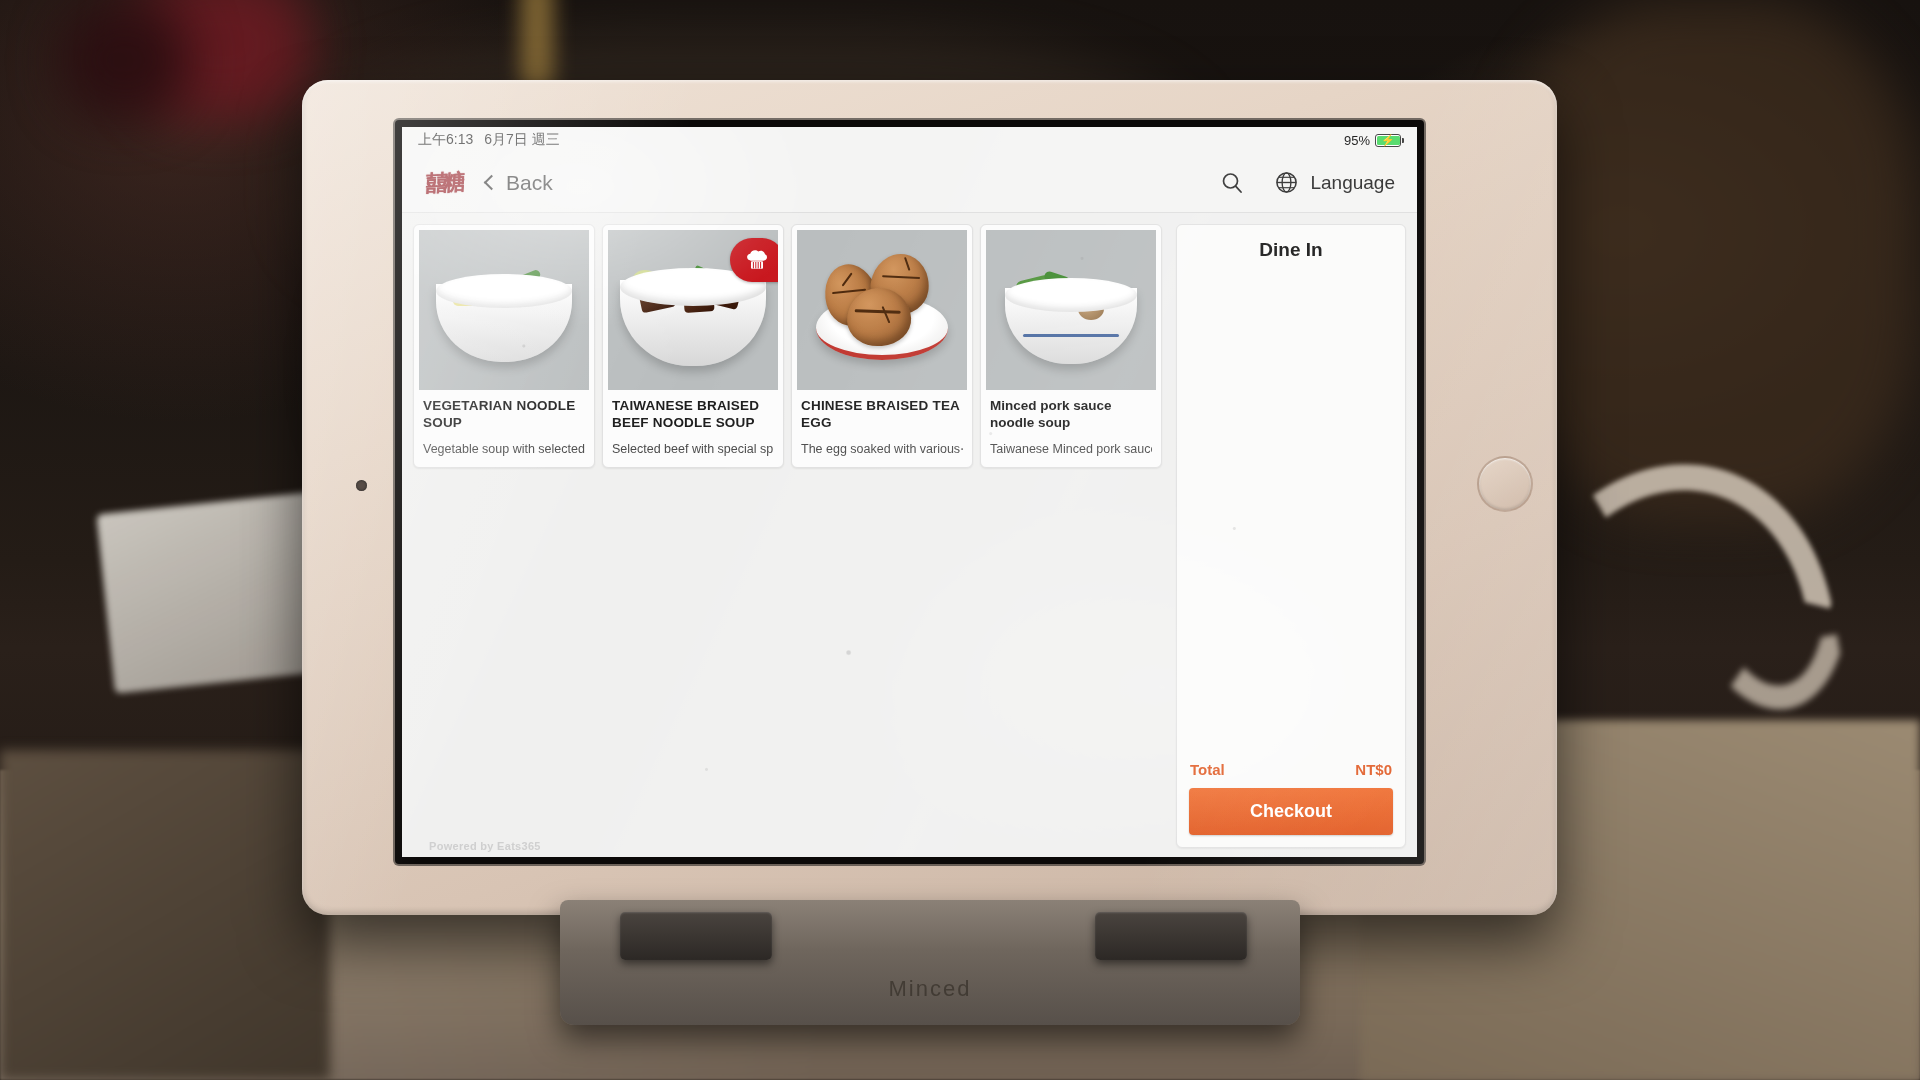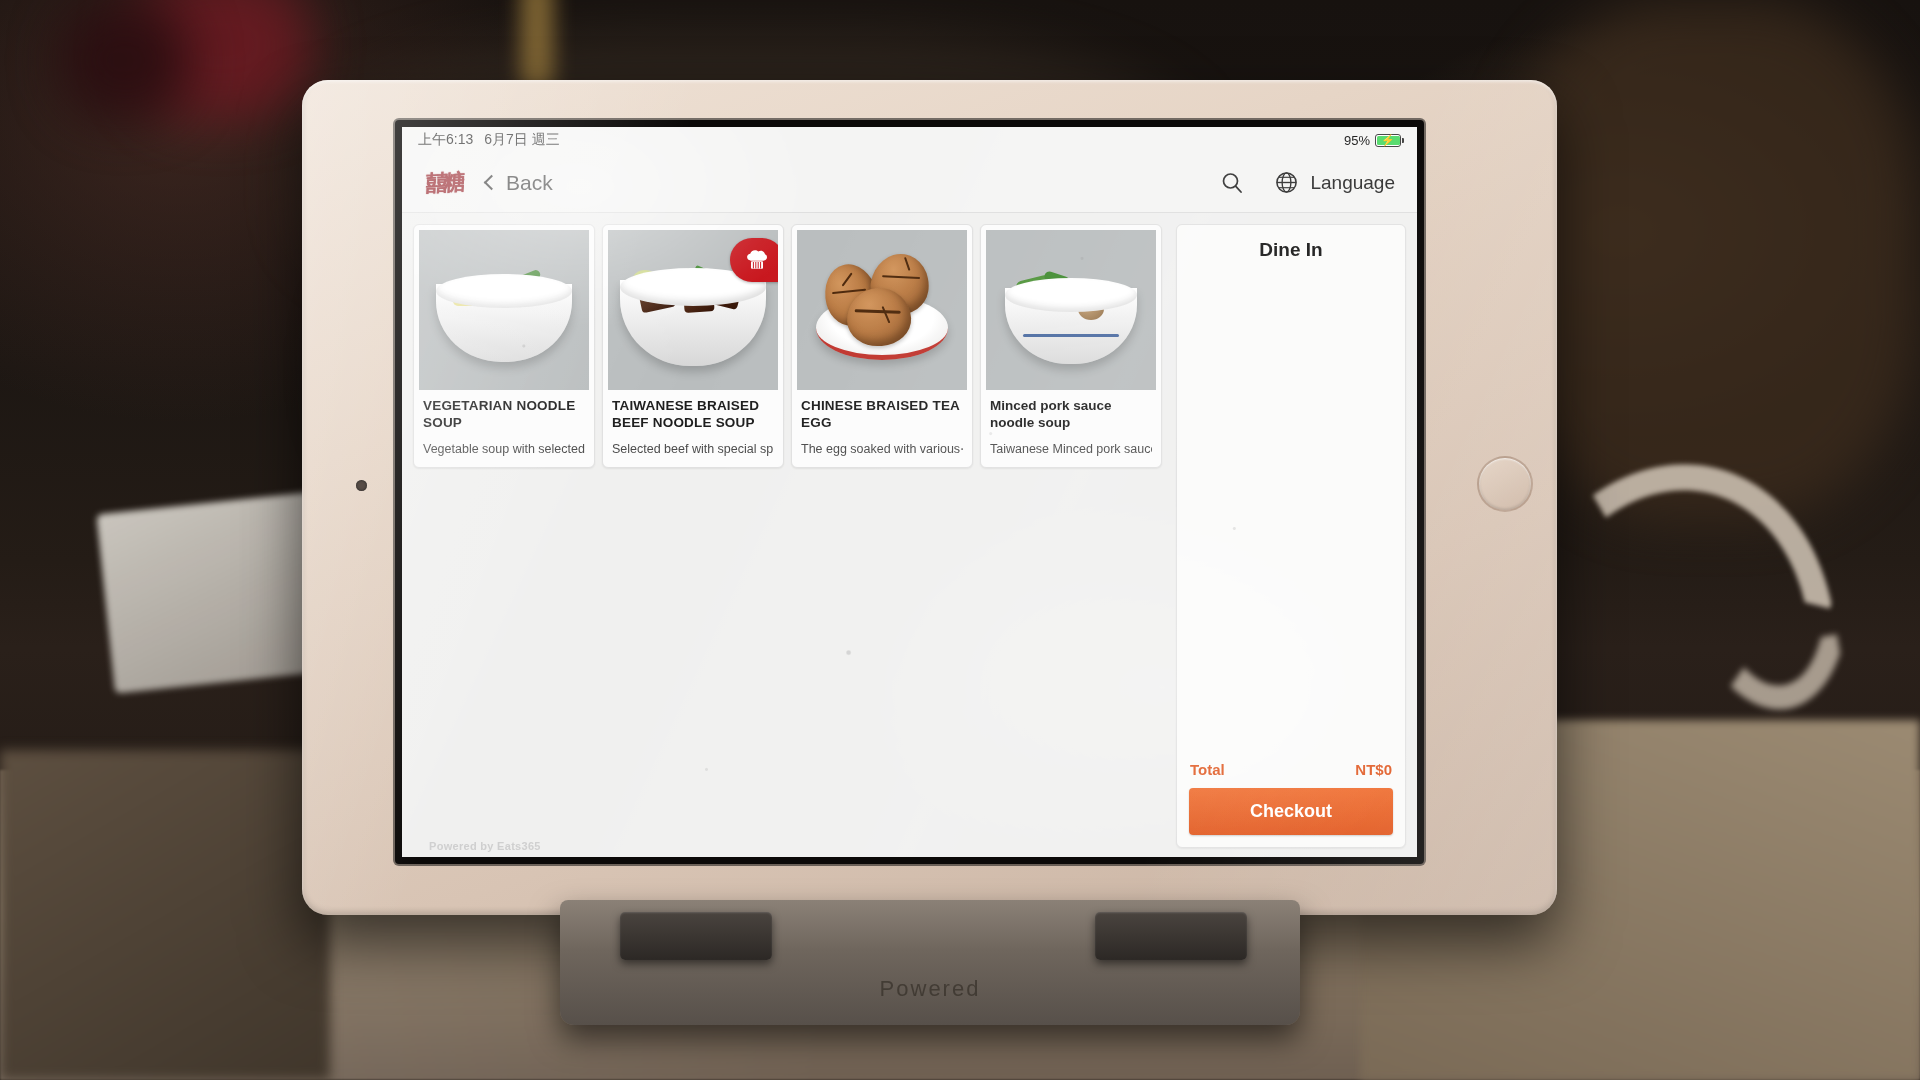--- a/index.html
+++ b/index.html
@@ -598,16 +598,16 @@
       </div>
 
       <div class="screen-dust"></div>
       <div class="screen-glare"></div>
     </div>
   </div>
   <div class="tablet-sheen"></div>
 </div>
 
 <div class="stand-arm">
-  <div class="stand-brand">Powered</div>
+  <div class="stand-brand">Minced</div>
 </div>
 <div class="stand-clip clip-l"></div>
 <div class="stand-clip clip-r"></div>
 
 </body></html>

